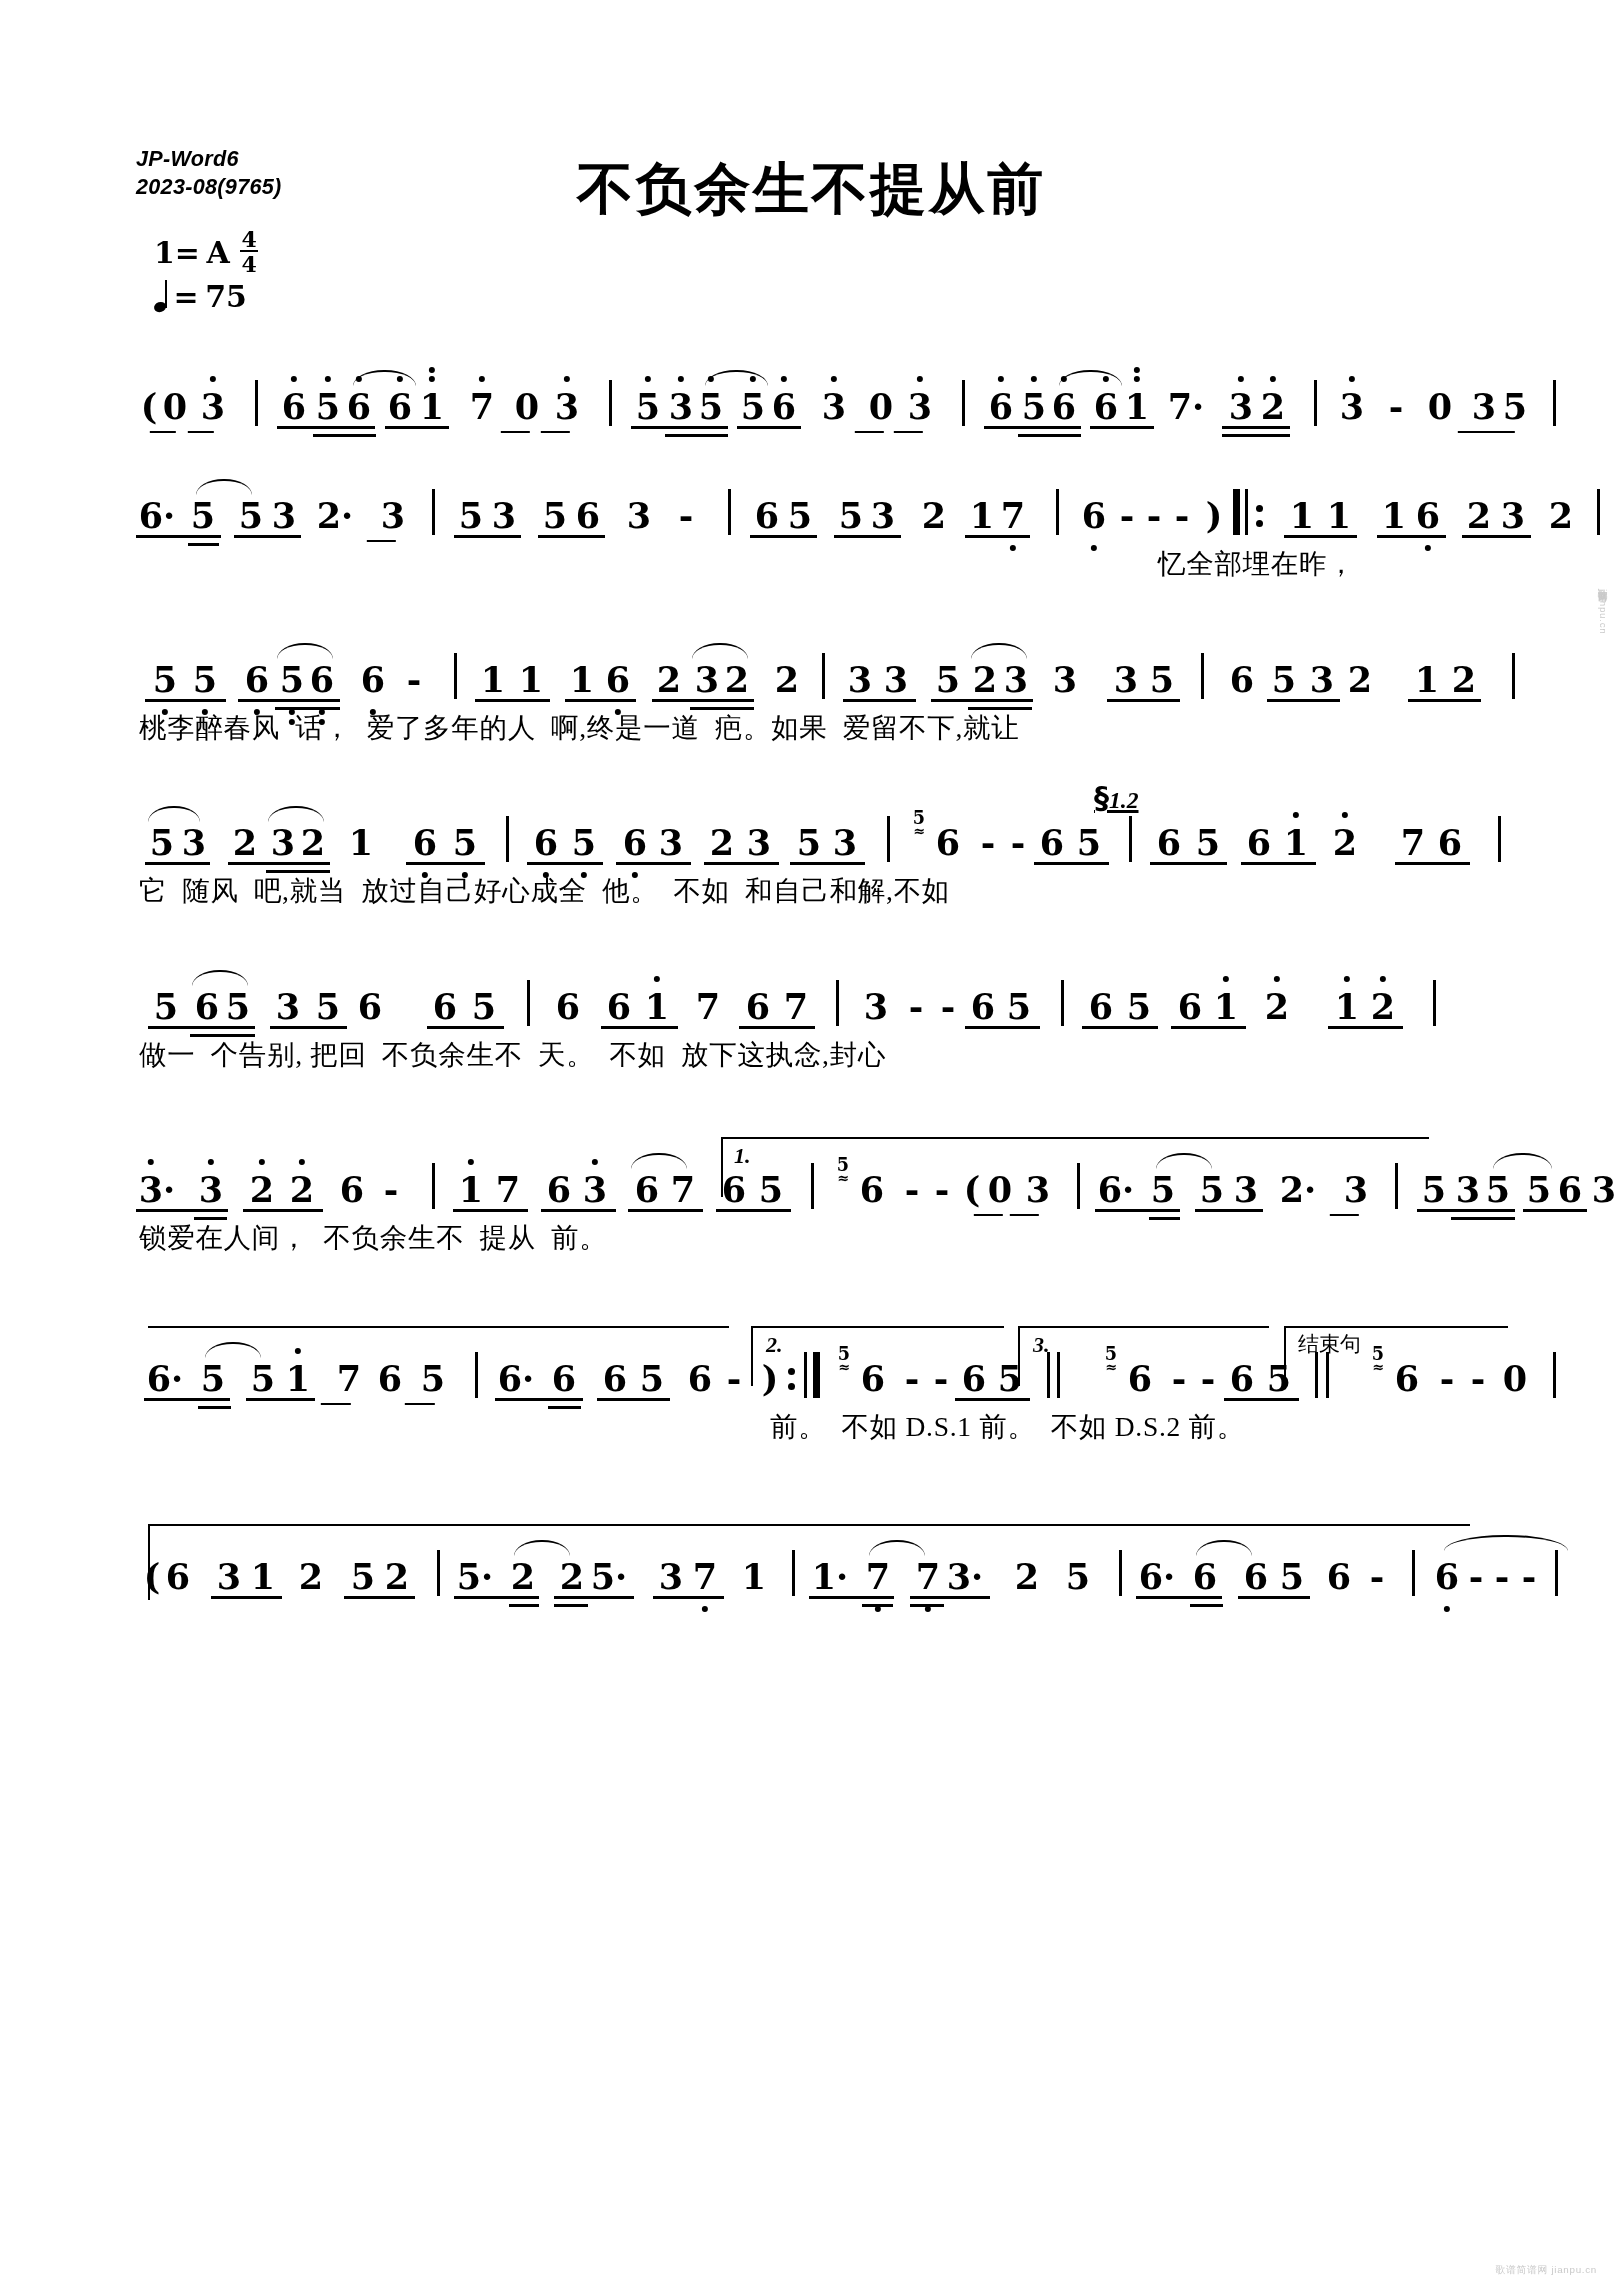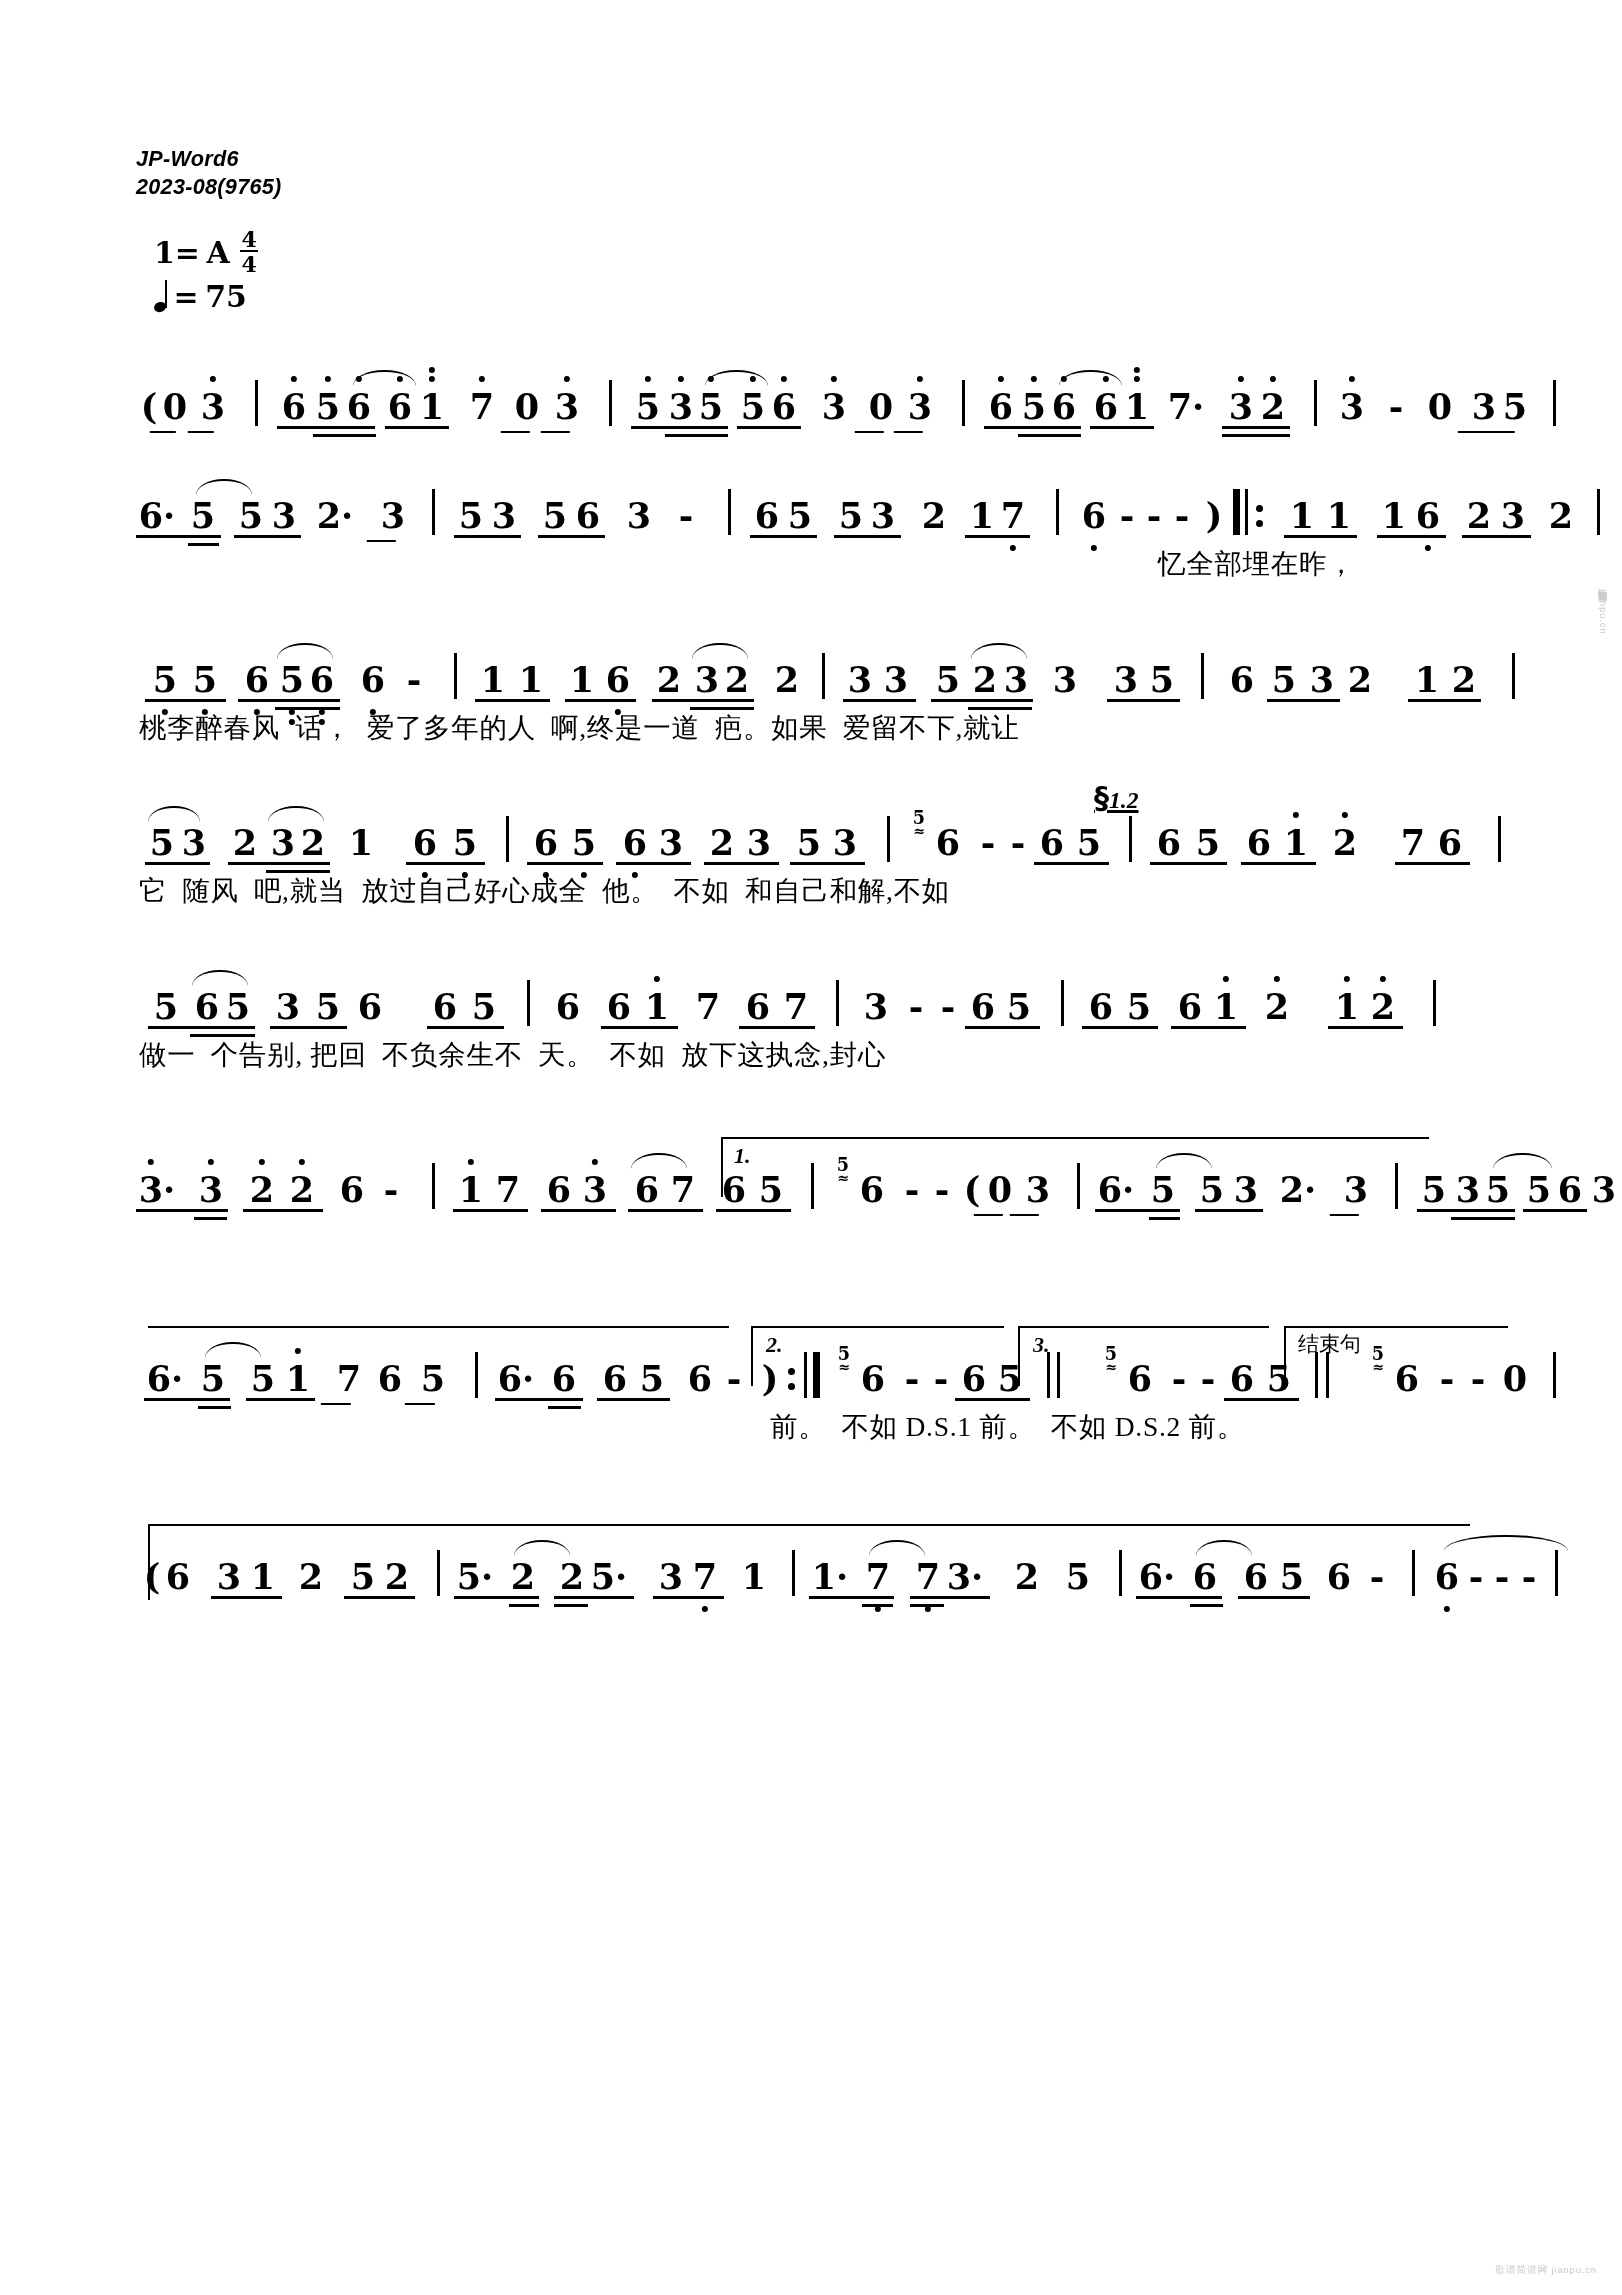--- a/index.html
+++ b/index.html
@@ -274,20 +274,21 @@
 </head>
 <body>
 
 <div class="sheet">
 
   <div class="stamp">
     <div>JP-Word6</div>
     <div>2023-08(9765)</div>
   </div>
 
+  <div class="title">不负余生不提从前</div>
 
 
   <div class="keyblock">
     <div class="keyline">
       <span>1=</span>
       <span style="margin-left:6.5px">A</span>
       <span class="meter">
         <span class="num">4</span>
         <span class="den">4</span>
       </span>
@@ -658,20 +659,23 @@
       <span class="tok" style="left:1468px;">3</span>
       <span class="tok" style="left:1498px;">5</span>
       <span class="beam" style="left:1417px;width:98px;top:60px;"></span>
       <span class="beam" style="left:1451px;width:64px;top:68px;"></span>
       <span class="slur" style="left:1493px;width:59px;top:3.9px;"></span>
       <span class="tok" style="left:1539px;">5</span>
       <span class="tok" style="left:1570px;">6</span>
       <span class="beam" style="left:1523px;width:64px;top:60px;"></span>
       <span class="tok" style="left:1604px;">3</span>
     </div>
+    <div class="lyrics">
+      <span class="lyr left" style="left:139px;">锁爱在人间，  不负余生不  提从  前。</span>
+    </div>
   </div>
 
   <div class="line" style="top:1338px;">
     <div class="volta" style="left:148px;top:-11.8px;width:581px;height:60px;border-left:0;"></div>
     <div class="volta" style="left:751px;top:-11.8px;width:253px;height:60px;"></div>
     <div class="volta-label" style="left:766px;top:-6.5px;">2.</div>
     <div class="volta" style="left:1018px;top:-11.8px;width:251px;height:60px;"></div>
     <div class="volta-label" style="left:1033px;top:-6.5px;">3.</div>
     <div class="volta" style="left:1284px;top:-11.8px;width:224px;height:60px;border-right:0;"></div>
     <div class="volta-label cn" style="left:1298px;top:-7.9px;">结束句</div>

